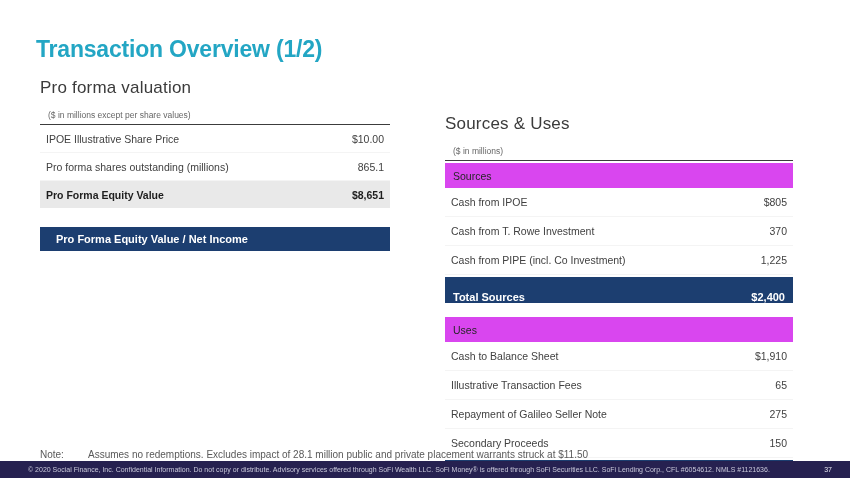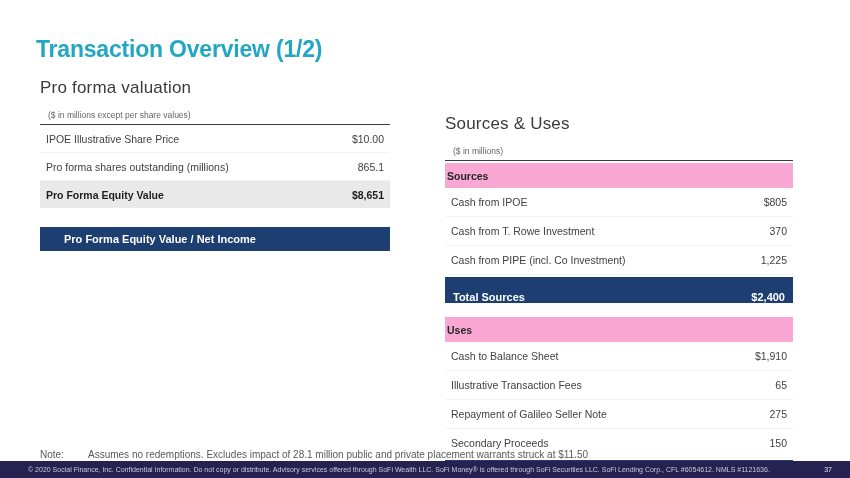--- a/index.html
+++ b/index.html
@@ -25,31 +25,31 @@
     border-bottom:1px solid #f4f4f4;
   }
   .row-l{height:27px;}
   .row-r{height:28px;}
   .row .val{color:#414141;}
   .row-total-gray{
     background:#e9e9e9;font-weight:bold;color:#1e1e1e;border-bottom:none;
   }
   .row-total-gray .val{color:#1e1e1e;font-weight:bold;margin-left:44px;}
   .section-header{
-    background:#f9a8d4;display:flex;align-items:center;height:25px;
-    padding:0 2px;font-size:10.5px;font-weight:bold;color:#262626;margin-top:2px;
+    background:#d946ef;display:flex;align-items:center;height:25px;
+    padding:0 8px;font-size:10.5px;font-weight:normal;color:#262626;margin-top:2px;
   }
   .row-total-navy{
     background:#1c3e70;color:#ffffff;font-weight:bold;height:26px;
     display:flex;justify-content:space-between;align-items:flex-end;
     padding:0 8px;font-size:11px;margin-top:2px;border-bottom:none;
   }
   .banner{
     margin-top:19px;background:#1c3e70;color:#ffffff;font-weight:bold;
-    font-size:11px;height:24px;display:flex;align-items:center;padding:0 24px;
+    font-size:11px;height:24px;display:flex;align-items:center;padding:0 16px;
   }
   .multiples{margin-top:12px;}
   .multiple-line{font-size:11px;color:#333;margin-bottom:13px;}
   .multiple-line .mult{font-weight:bold;color:#222;}
   .multiple-line .detail{font-style:italic;color:#3d3d3d;}
   .uses-gap{margin-top:14px;}
   .footnote{
     position:absolute;left:40px;bottom:18px;width:560px;display:flex;
     font-size:10px;color:#595959;
   }

